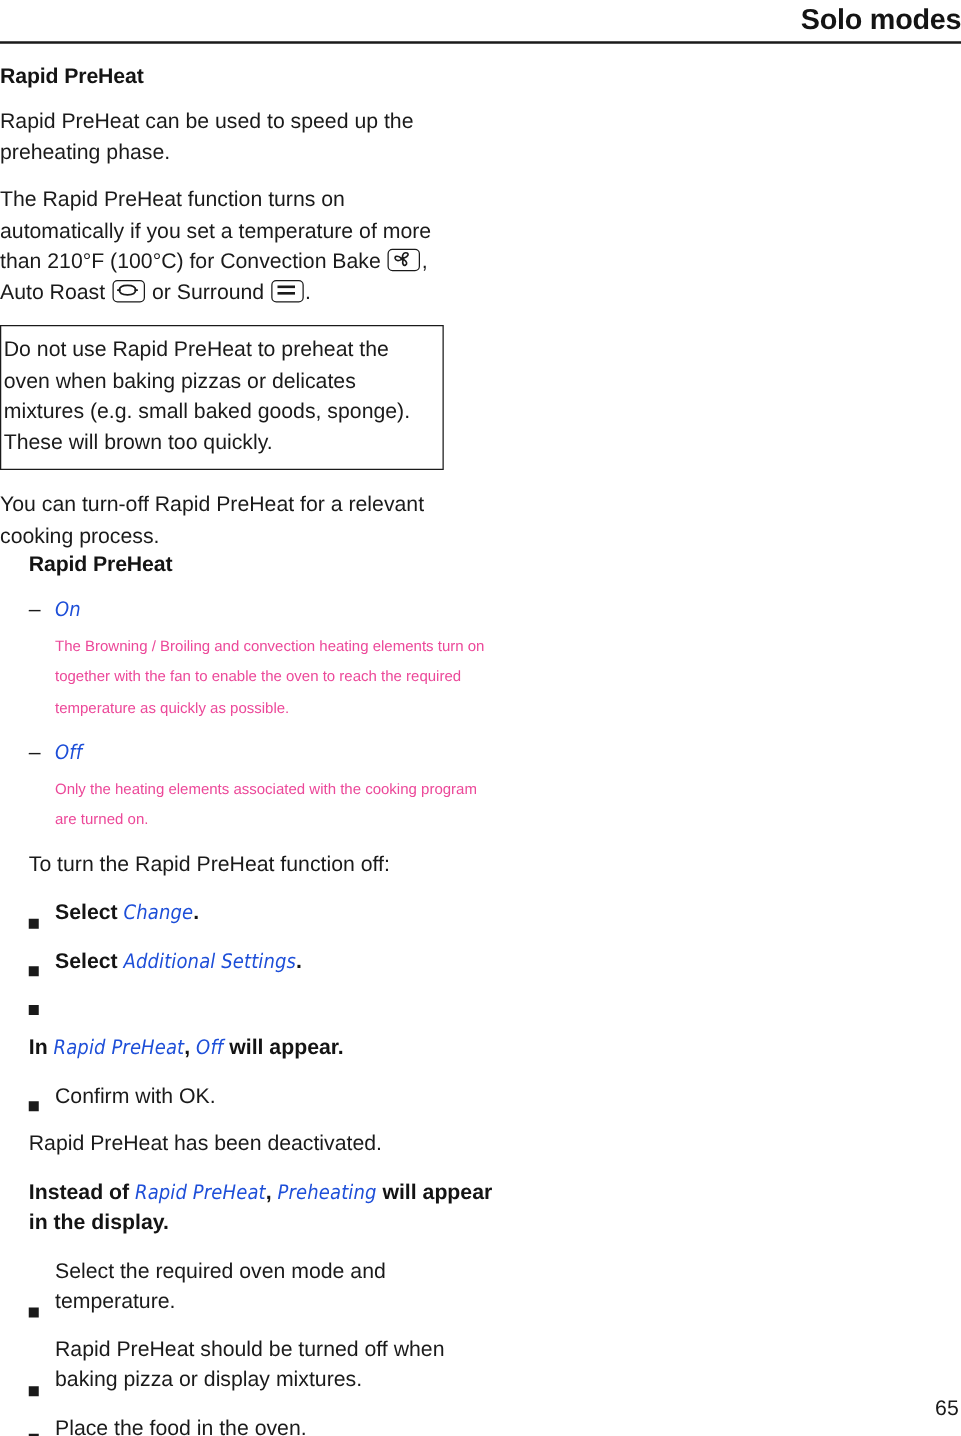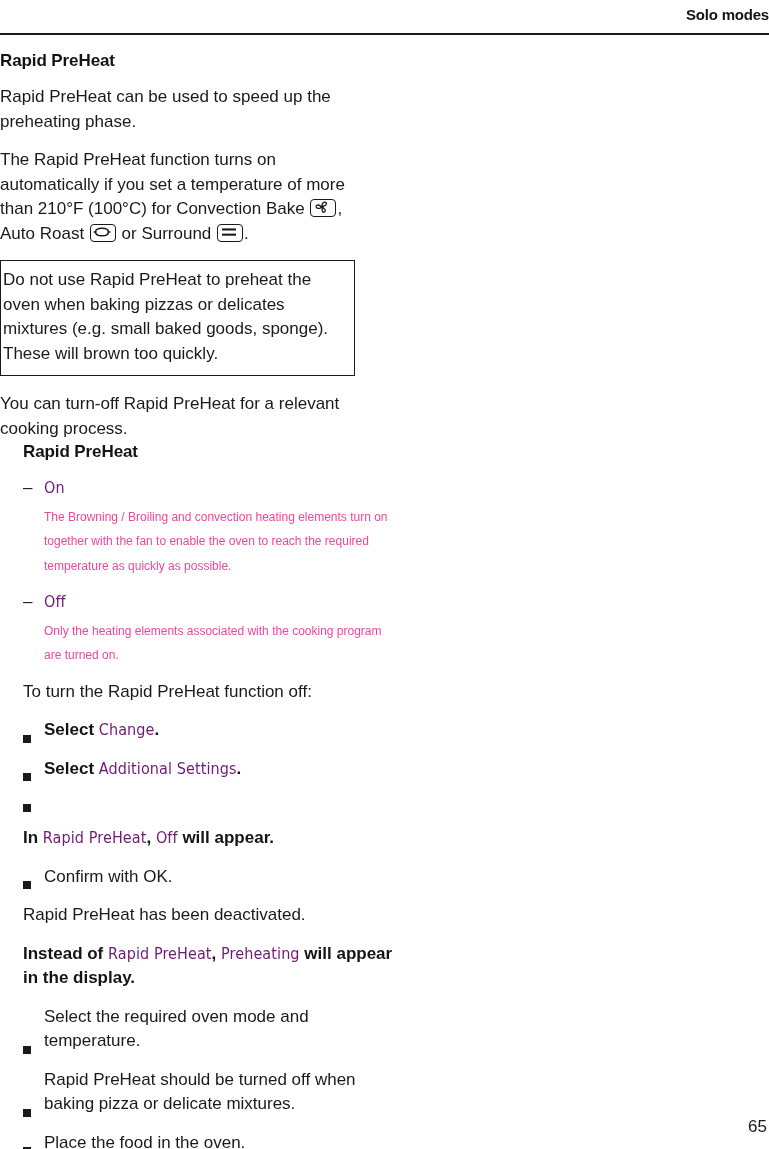--- a/index.html
+++ b/index.html
@@ -23,21 +23,21 @@
     left: 0;
     width: 769px;
     height: 40px;
     box-sizing: border-box;
     padding: 0 0 0 0;
   }
   .header-title {
     position: absolute;
     right: 0px;
     top: 1px;
-    font-size: 15px;
+    font-size: 23px;
     font-weight: bold;
     letter-spacing: -0.2px;
     color: #141414;
     line-height: 28px;
   }
   .header-rule {
     position: absolute;
     left: 0;
     top: 33px;
     width: 769px;
@@ -77,23 +77,24 @@
     line-height: 24.5px;
     color: #1a1a1a;
   }
   p.para:last-child { margin-bottom: 0; }
 
   
   .ui {
     font-family: "DejaVu Sans Condensed", "Liberation Sans Narrow", "Liberation Sans", sans-serif;
     font-weight: normal;
     font-stretch: condensed;
-    color: #701a75;
+    color: #1d4ed8;
     font-size: 16px;
     letter-spacing: 0.1px;
+    font-style: italic;
   }
   .bold { font-weight: bold; color: #141414; }
 
   
   .mode-icon {
     display: inline-block;
     width: 26px;
     height: 18px;
     box-sizing: border-box;
     border: 1.8px solid #1a1a1a;
@@ -279,21 +280,21 @@
       <span class="bullet-sq">
           <i></i>
         </span>
       <span class="bullet-text">Select the required oven mode and temperature.</span>
     </div>
 
     <div class="bullet-item">
       <span class="bullet-sq">
           <i></i>
         </span>
-      <span class="bullet-text">Rapid PreHeat should be turned off when baking pizza or delicate mixtures.</span>
+      <span class="bullet-text">Rapid PreHeat should be turned off when baking pizza or display mixtures.</span>
     </div>
 
 
 
     <div class="bullet-item">
       <span class="bullet-sq">
           <i></i>
         </span>
       <span class="bullet-text">Place the food in the oven.</span>
     </div>

